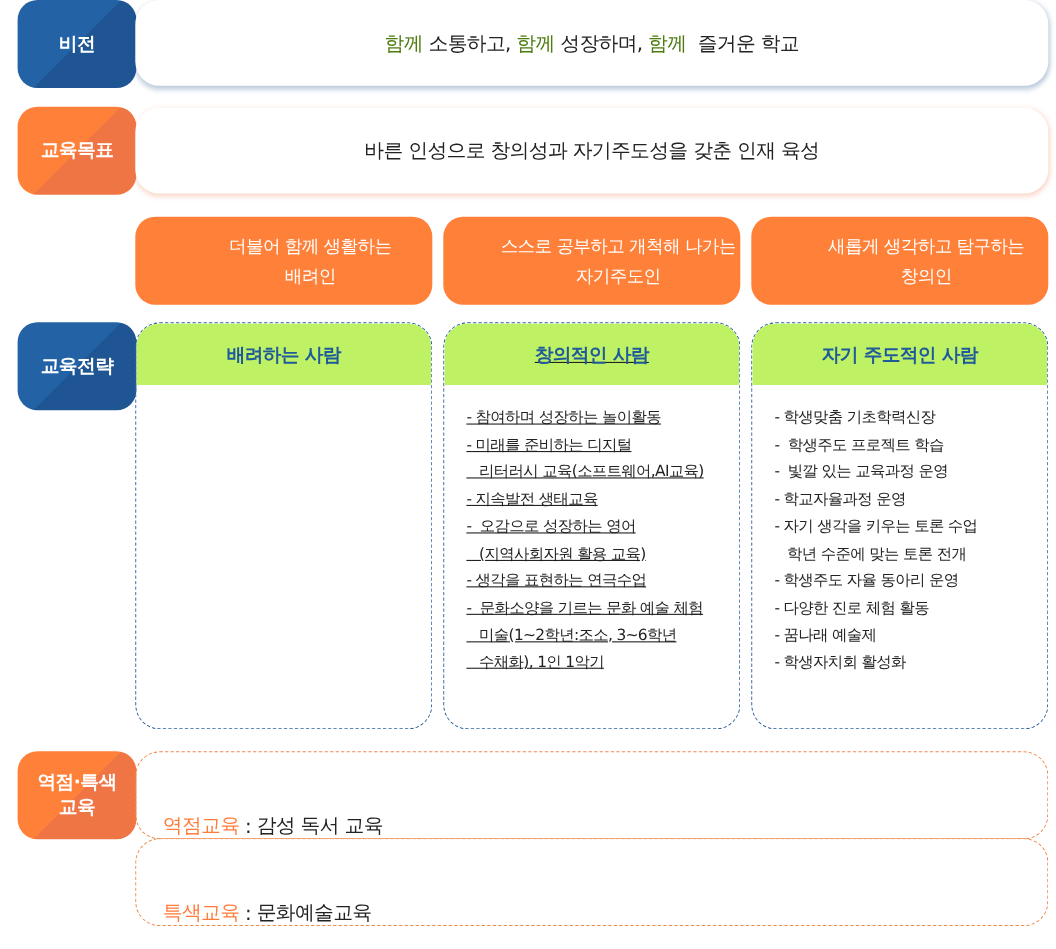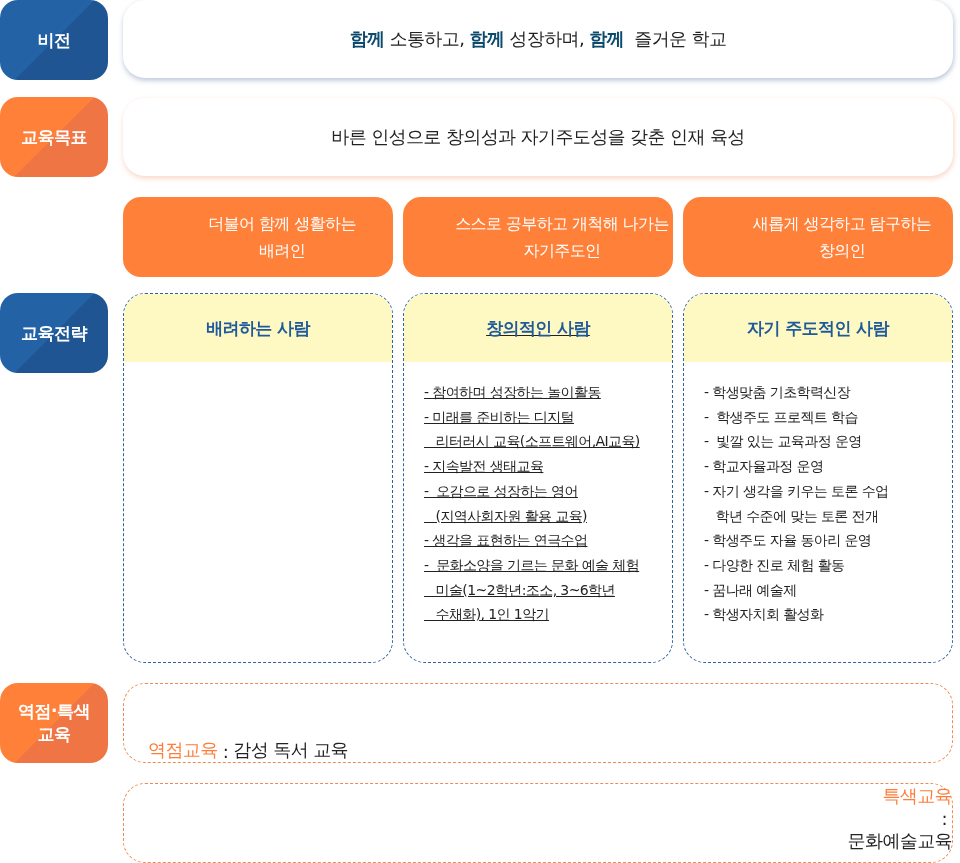--- a/index.html
+++ b/index.html
@@ -1,46 +1,46 @@
 <!DOCTYPE html>
 <html><head>
 <meta charset="utf-8">
 <style>
   * { box-sizing: border-box; margin: 0; padding: 0; }
   html, body { width: 960px; height: 863px; background: #ffffff; overflow: hidden; }
   body { font-family: "DejaVu Sans", "Liberation Sans", sans-serif; color: #222; position: relative; }
 
   .badge {
-    position: absolute; left: 0; width: 108px; height: 80px; border-radius: 18px;
+    position: absolute; left: 16px; width: 108px; height: 80px; border-radius: 18px;
     color: #fff; font-weight: bold; font-size: 17px; letter-spacing: -0.5px;
     display: flex; align-items: center; justify-content: center; text-align: center; line-height: 1.35;
   }
   .badge.blue { background: linear-gradient(135deg, #2462a6 0%, #2462a6 50%, #1e5592 50%, #1e5592 100%); }
   .badge.orange { background: linear-gradient(135deg, #ff8139 0%, #ff8139 50%, #ef7545 50%, #ef7545 100%); }
 
   .statement {
     position: absolute; left: 123px; width: 830px; height: 78px; border-radius: 22px; background: #fff;
     display: flex; align-items: center; justify-content: center; font-size: 18px; letter-spacing: -0.6px; color: #222;
   }
   .statement.vision { top: 0; box-shadow: 0 3px 5px rgba(56,98,150,0.28), 2px 0 4px rgba(56,98,150,0.12); }
   .statement.goal { top: 98px; box-shadow: 0 3px 5px rgba(240,140,100,0.28), 2px 0 4px rgba(240,140,100,0.12); }
-  .statement .hl { color: #0c4a6e; font-weight: bold; }
+  .statement .hl { color: #4d7c0f; font-weight: normal; }
   .statement span + span { margin-left: 0; }
 
   .person {
     position: absolute; top: 197px; width: 270px; height: 80px; border-radius: 18px; background: #ff8139;
     color: #fff; font-size: 16px; letter-spacing: -0.6px; line-height: 27px;
     display: flex; flex-direction: column; align-items: center; justify-content: center; text-align: center; padding-left: 48px;
   }
 
   .strategy {
     position: absolute; top: 293px; width: 270px; height: 370px; border: 1.5px dashed #2e63a0; border-radius: 22px; overflow: hidden;
   }
   .strategy .head {
-    height: 68px; background: #fef9c3; color: #1f5a9a; font-size: 17px; font-weight: bold; letter-spacing: -0.6px;
+    height: 56px; background: #bef264; color: #1f5a9a; font-size: 17px; font-weight: bold; letter-spacing: -0.6px;
     display: flex; align-items: center; justify-content: center;
   }
   .strategy ul { list-style: none; padding: 18px 0 0 20px; }
   .strategy li { font-size: 14px; line-height: 24.7px; letter-spacing: -0.6px; color: #222; white-space: pre; }
 
   .special {
     position: absolute; left: 123px; width: 830px; height: 80px; border: 1.5px dashed #f08a4e; border-radius: 22px;
     display: flex; align-items: flex-end; padding-left: 24px; font-size: 18px; letter-spacing: -0.6px; color: #222;
   }
   .special .label { color: #ff7d3b; }
@@ -116,17 +116,17 @@
 
 <div class="badge orange" style="top:683px; flex-direction:column;">
   <span>역점·특색</span>
   <span>교육</span>
 </div>
 <div class="special" style="top:683px;">
   <span class="label">역점교육</span>
     <span style="white-space:pre"> : </span>
     <span>감성 독서 교육</span>
 </div>
-<div class="special" style="top:783px;flex-direction:column;">
+<div class="special" style="top:762px;">
   <span class="label">특색교육</span>
     <span style="white-space:pre"> : </span>
     <span>문화예술교육</span>
 </div>
 
 </body></html>

